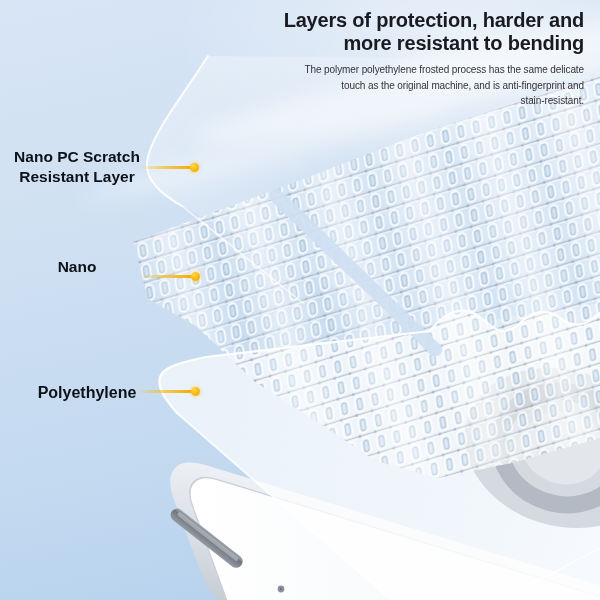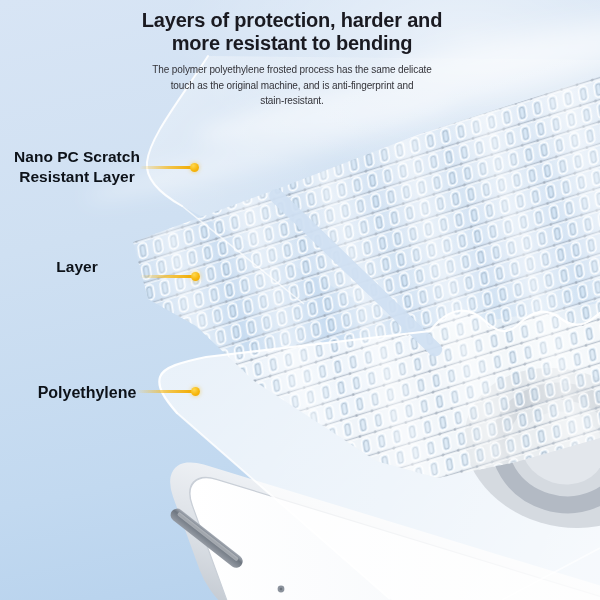--- a/index.html
+++ b/index.html
@@ -4,21 +4,21 @@
 <style>
   html,body{margin:0;padding:0;}
   .stage{
     position:relative;width:600px;height:600px;overflow:hidden;
     font-family:"Liberation Sans", sans-serif;
     background:
       radial-gradient(ellipse 420px 200px at 78% 6%, rgba(255,255,255,0.50), rgba(255,255,255,0) 70%),
       linear-gradient(168deg,#d8e5f5 0%,#cfe0f2 35%,#c2d9f0 70%,#b2cfec 100%);
   }
   .scene{position:absolute;left:0;top:0;width:600px;height:600px;}
-  .hdr{position:absolute;left:6px;top:9px;width:572px;text-align:center;}
+  .hdr{position:absolute;left:12px;top:9px;width:572px;text-align:right;}
   .title{margin:0;font-size:20px;line-height:23px;font-weight:bold;letter-spacing:-0.2px;color:#1a1a21;}
   .title span{display:block;}
   .subtitle{margin:7px 0 0 0;font-size:10px;line-height:15.5px;font-weight:normal;color:#333339;letter-spacing:-0.1px;}
   .subtitle span{display:block;}
   .callout{position:absolute;text-align:center;font-weight:bold;color:#0d1219;}
   .callout span{display:block;}
   .co1{left:6px;top:147px;width:142px;font-size:15.5px;line-height:20px;}
   .co2{left:6px;top:257px;width:142px;font-size:15.5px;line-height:20px;}
   .co3{left:16px;top:383px;width:142px;font-size:16px;line-height:20px;}
   .callout-line{position:absolute;height:2.5px;border-radius:2px;
@@ -149,21 +149,21 @@
   </div>
 
   <div class="callout co1">
     <span>Nano PC Scratch</span>
     <span>Resistant Layer</span>
   </div>
   <div class="callout-line ln1"></div>
   <div class="callout-dot dt1"></div>
 
   <div class="callout co2">
-    <span>Layer</span>
+    <span>Nano</span>
   </div>
   <div class="callout-line ln2"></div>
   <div class="callout-dot dt2"></div>
 
   <div class="callout co3">
     <span>Polyethylene</span>
   </div>
   <div class="callout-line ln3"></div>
   <div class="callout-dot dt3"></div>
 

